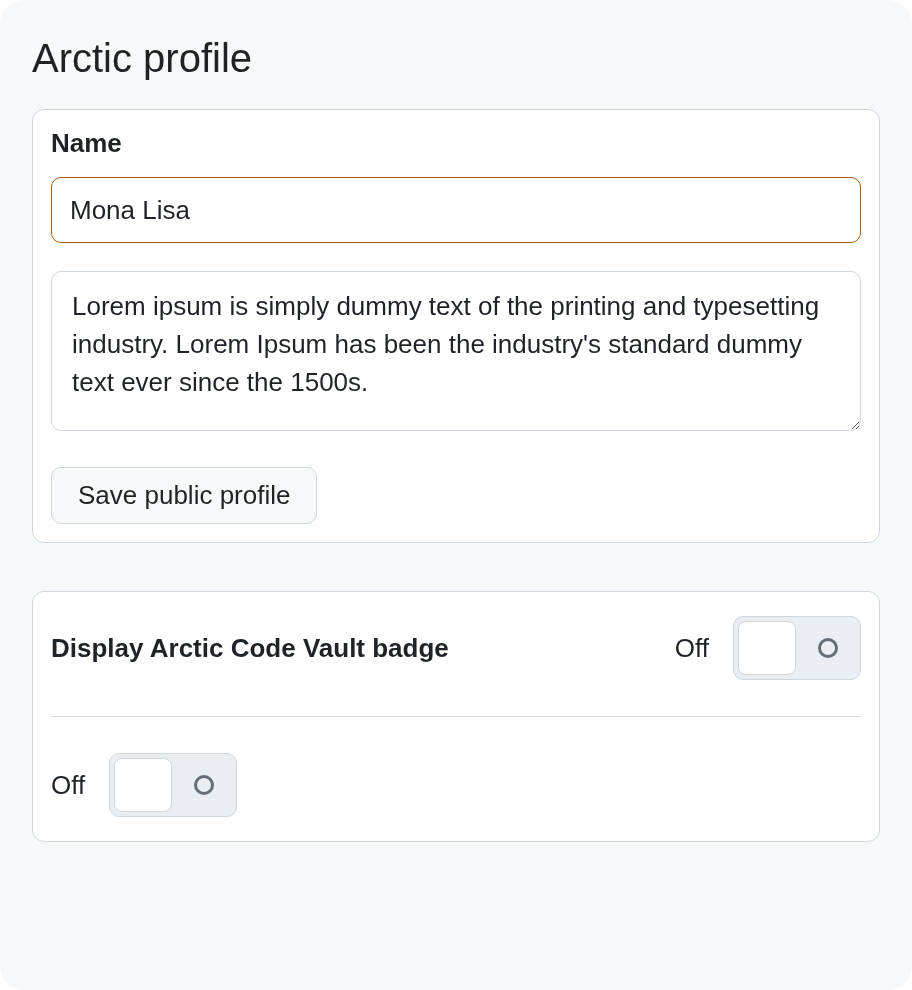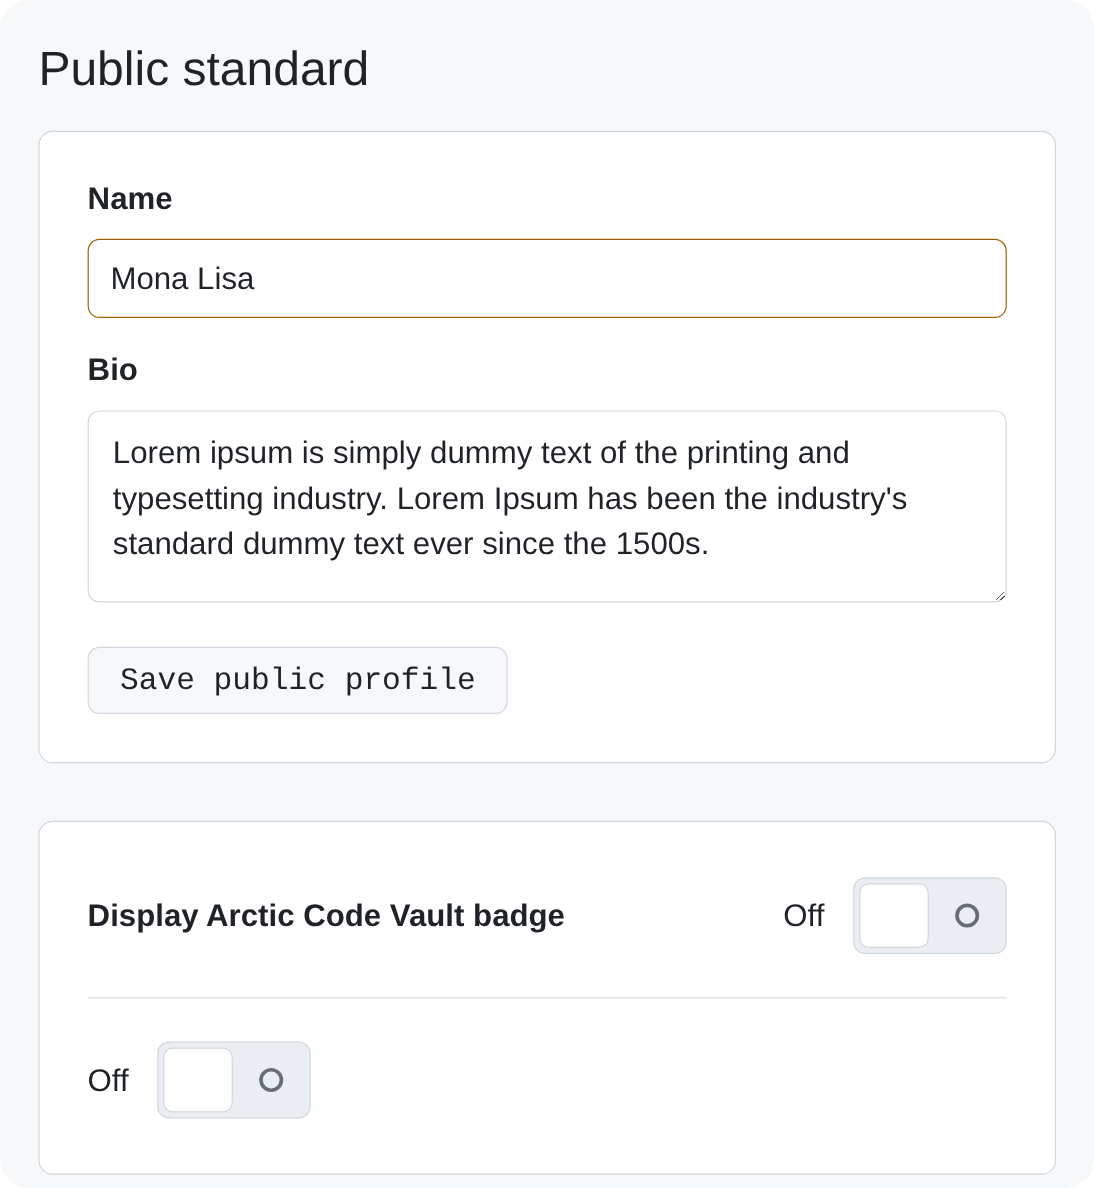--- a/index.html
+++ b/index.html
@@ -22,21 +22,21 @@
   .page-title {
     font-size: 40px;
     font-weight: 400;
     margin: 4px 0 28px 0;
     color: #1f2328;
   }
   .panel {
     background: #ffffff;
     border: 1px solid #d0d7de;
     border-radius: 12px;
-    padding: 40px;
+    padding: 18px;
     margin-bottom: 48px;
   }
   .panel:last-child { margin-bottom: 0; }
   .field-group { margin-bottom: 28px; }
   .field-group:last-of-type { margin-bottom: 0; }
   .field-label {
     display: block;
     font-size: 26px;
     font-weight: 600;
     color: #1f2328;
@@ -63,21 +63,21 @@
     border-radius: 10px;
     padding: 16px 20px;
     line-height: 1.45;
     resize: vertical;
     height: 160px;
   }
   .btn {
     display: inline-block;
     font-size: 26px;
     font-weight: 500;
-    font-family: Liberation Mono, monospace;
+    font-family: Liberation Sans, sans-serif;
     color: #1f2328;
     background: #f6f8fa;
     border: 1px solid #d0d7de;
     border-radius: 10px;
     padding: 12px 26px;
     cursor: pointer;
     margin-top: 32px;
   }
   .toggle-row {
     display: flex;
@@ -134,31 +134,30 @@
     height: 20px;
     border: 3px solid #656d76;
     border-radius: 50%;
   }
 </style>
 </head>
 <body>
 
 <div class="page">
 
-  <h1 class="page-title">Public standard</h1>
+  <h1 class="page-title">Arctic profile</h1>
 
   <div class="panel">
 
     <div class="field-group">
       <label class="field-label">Name</label>
       <input type="text" class="text-input" value="Mona Lisa" style="">
     </div>
 
     <div class="field-group">
-      <label class="field-label">Bio</label>
       <textarea class="textarea" style="">Lorem ipsum is simply dummy text of the printing and typesetting industry. Lorem Ipsum has been the industry's standard dummy text ever since the 1500s.</textarea>
     </div>
 
     <button class="btn">Save public profile</button>
 
   </div>
 
   <div class="panel">
 
     <div class="toggle-row">

